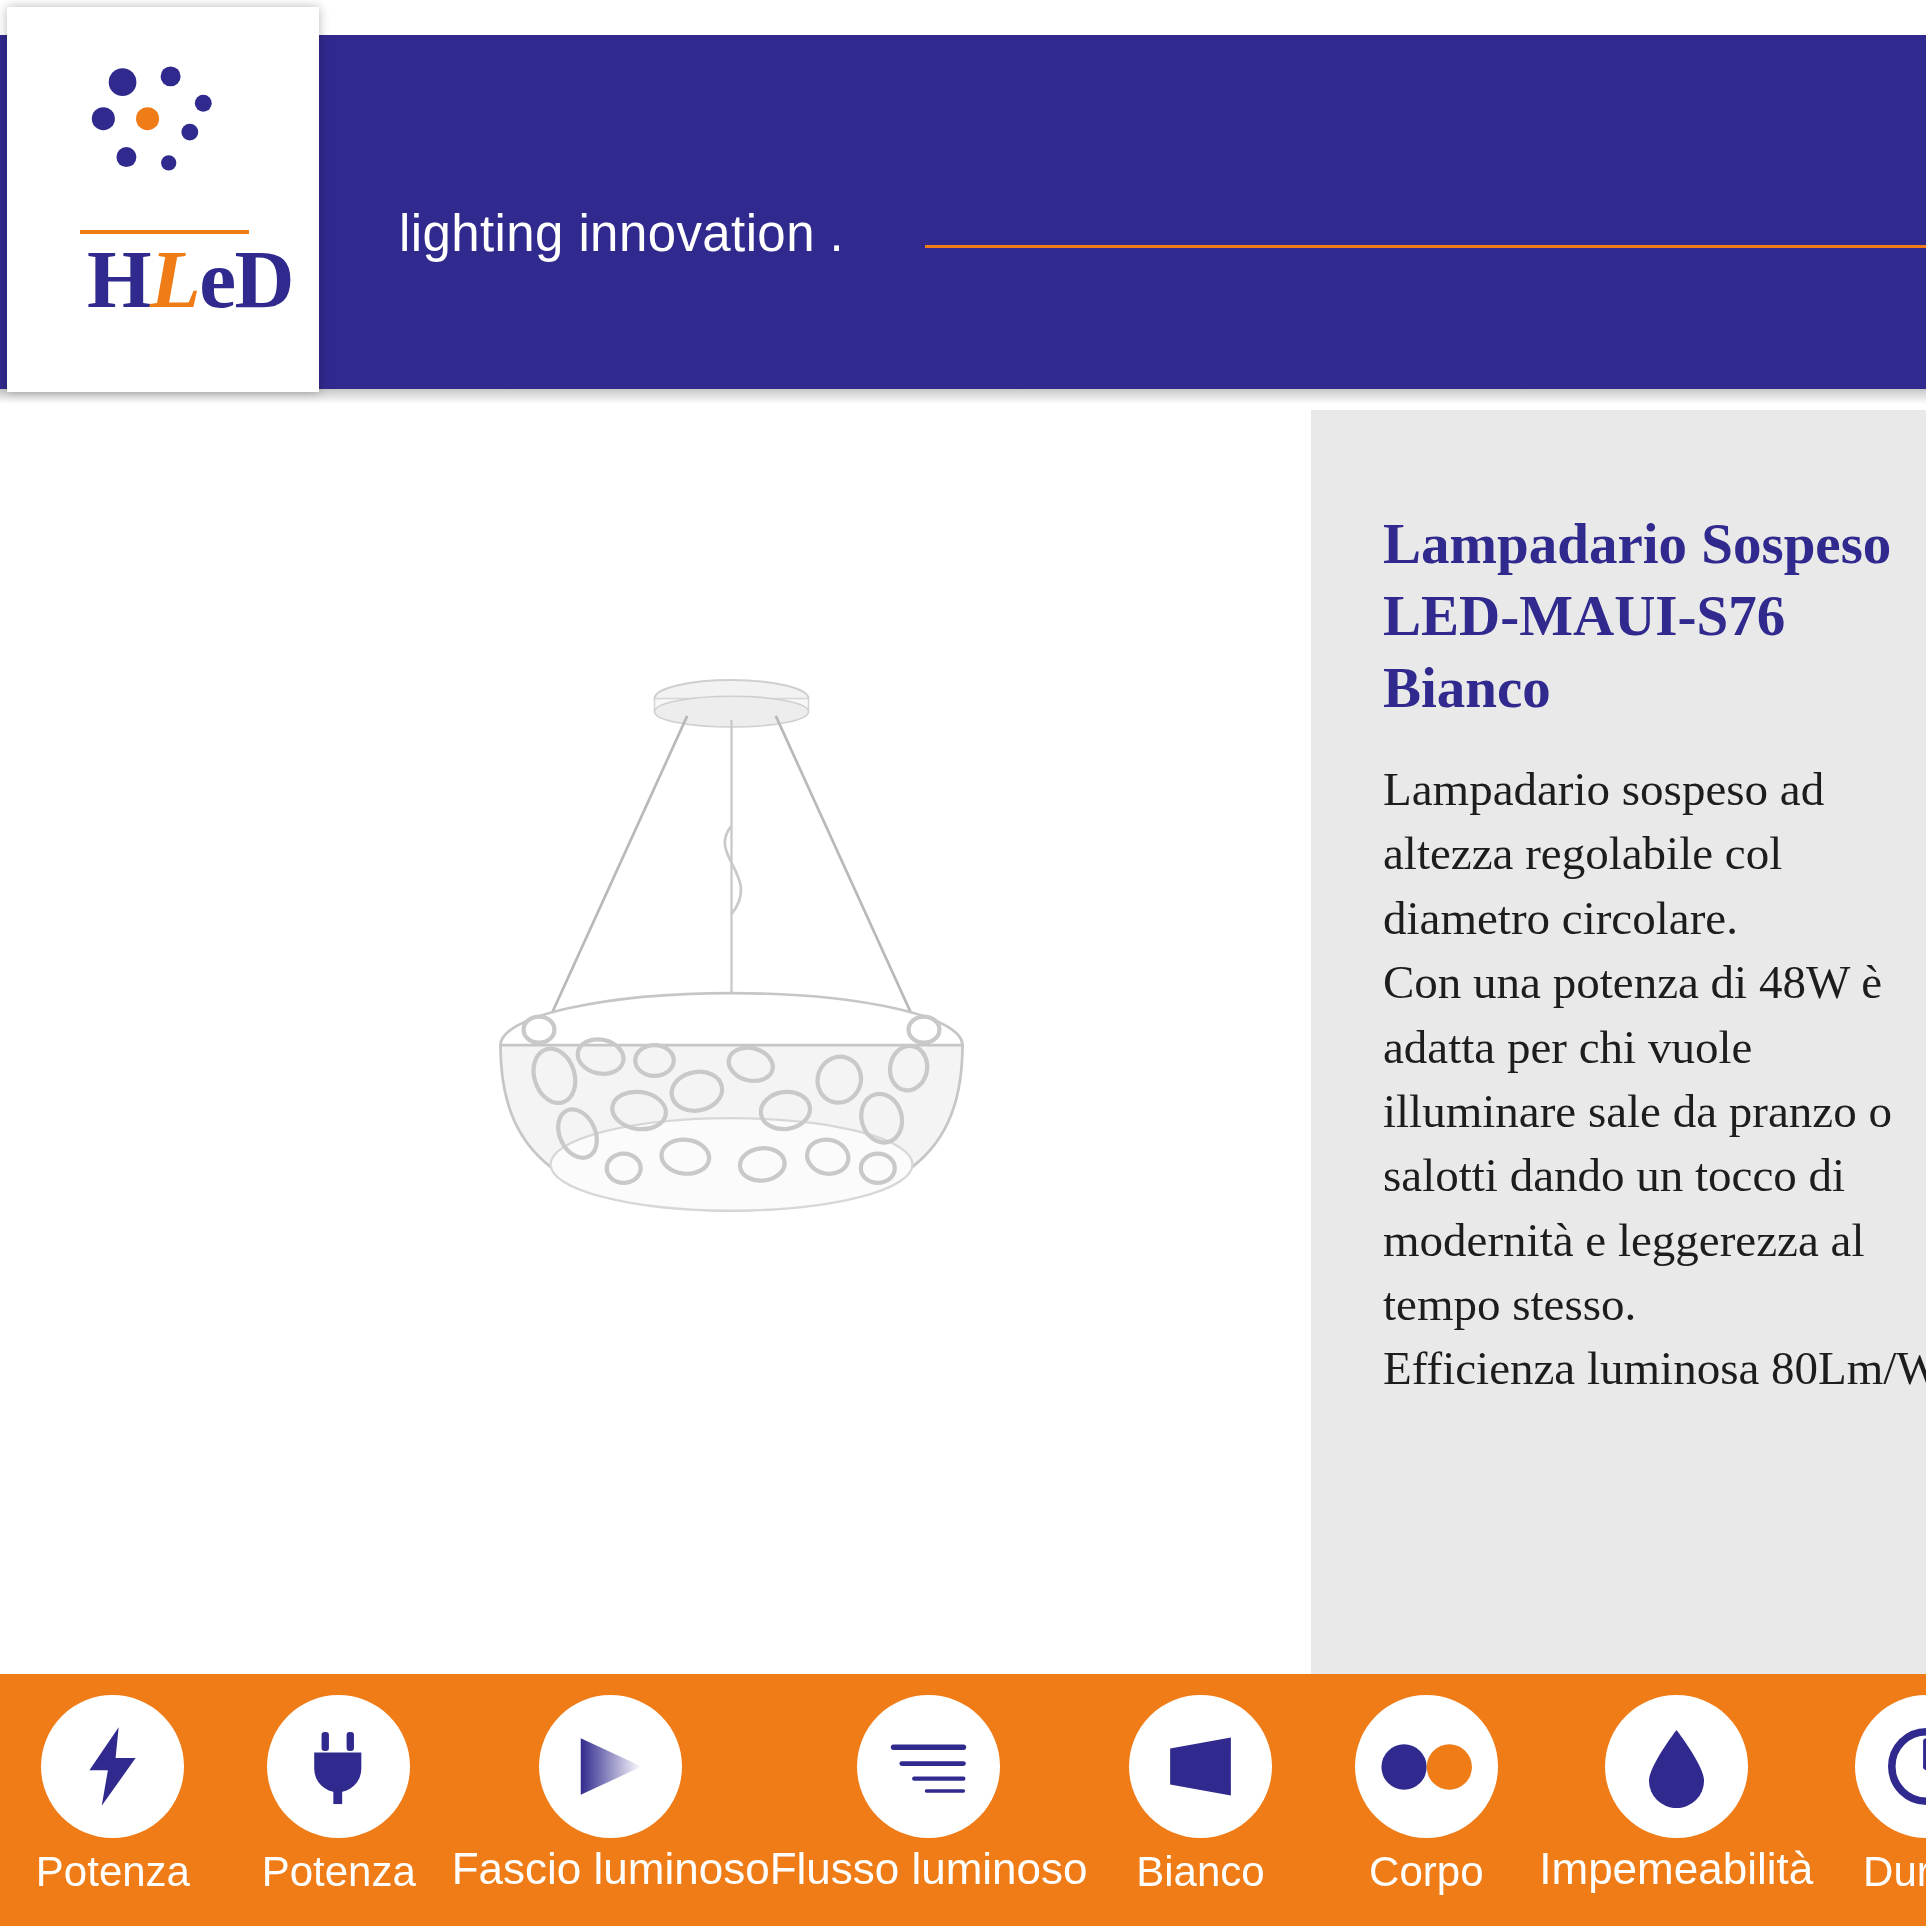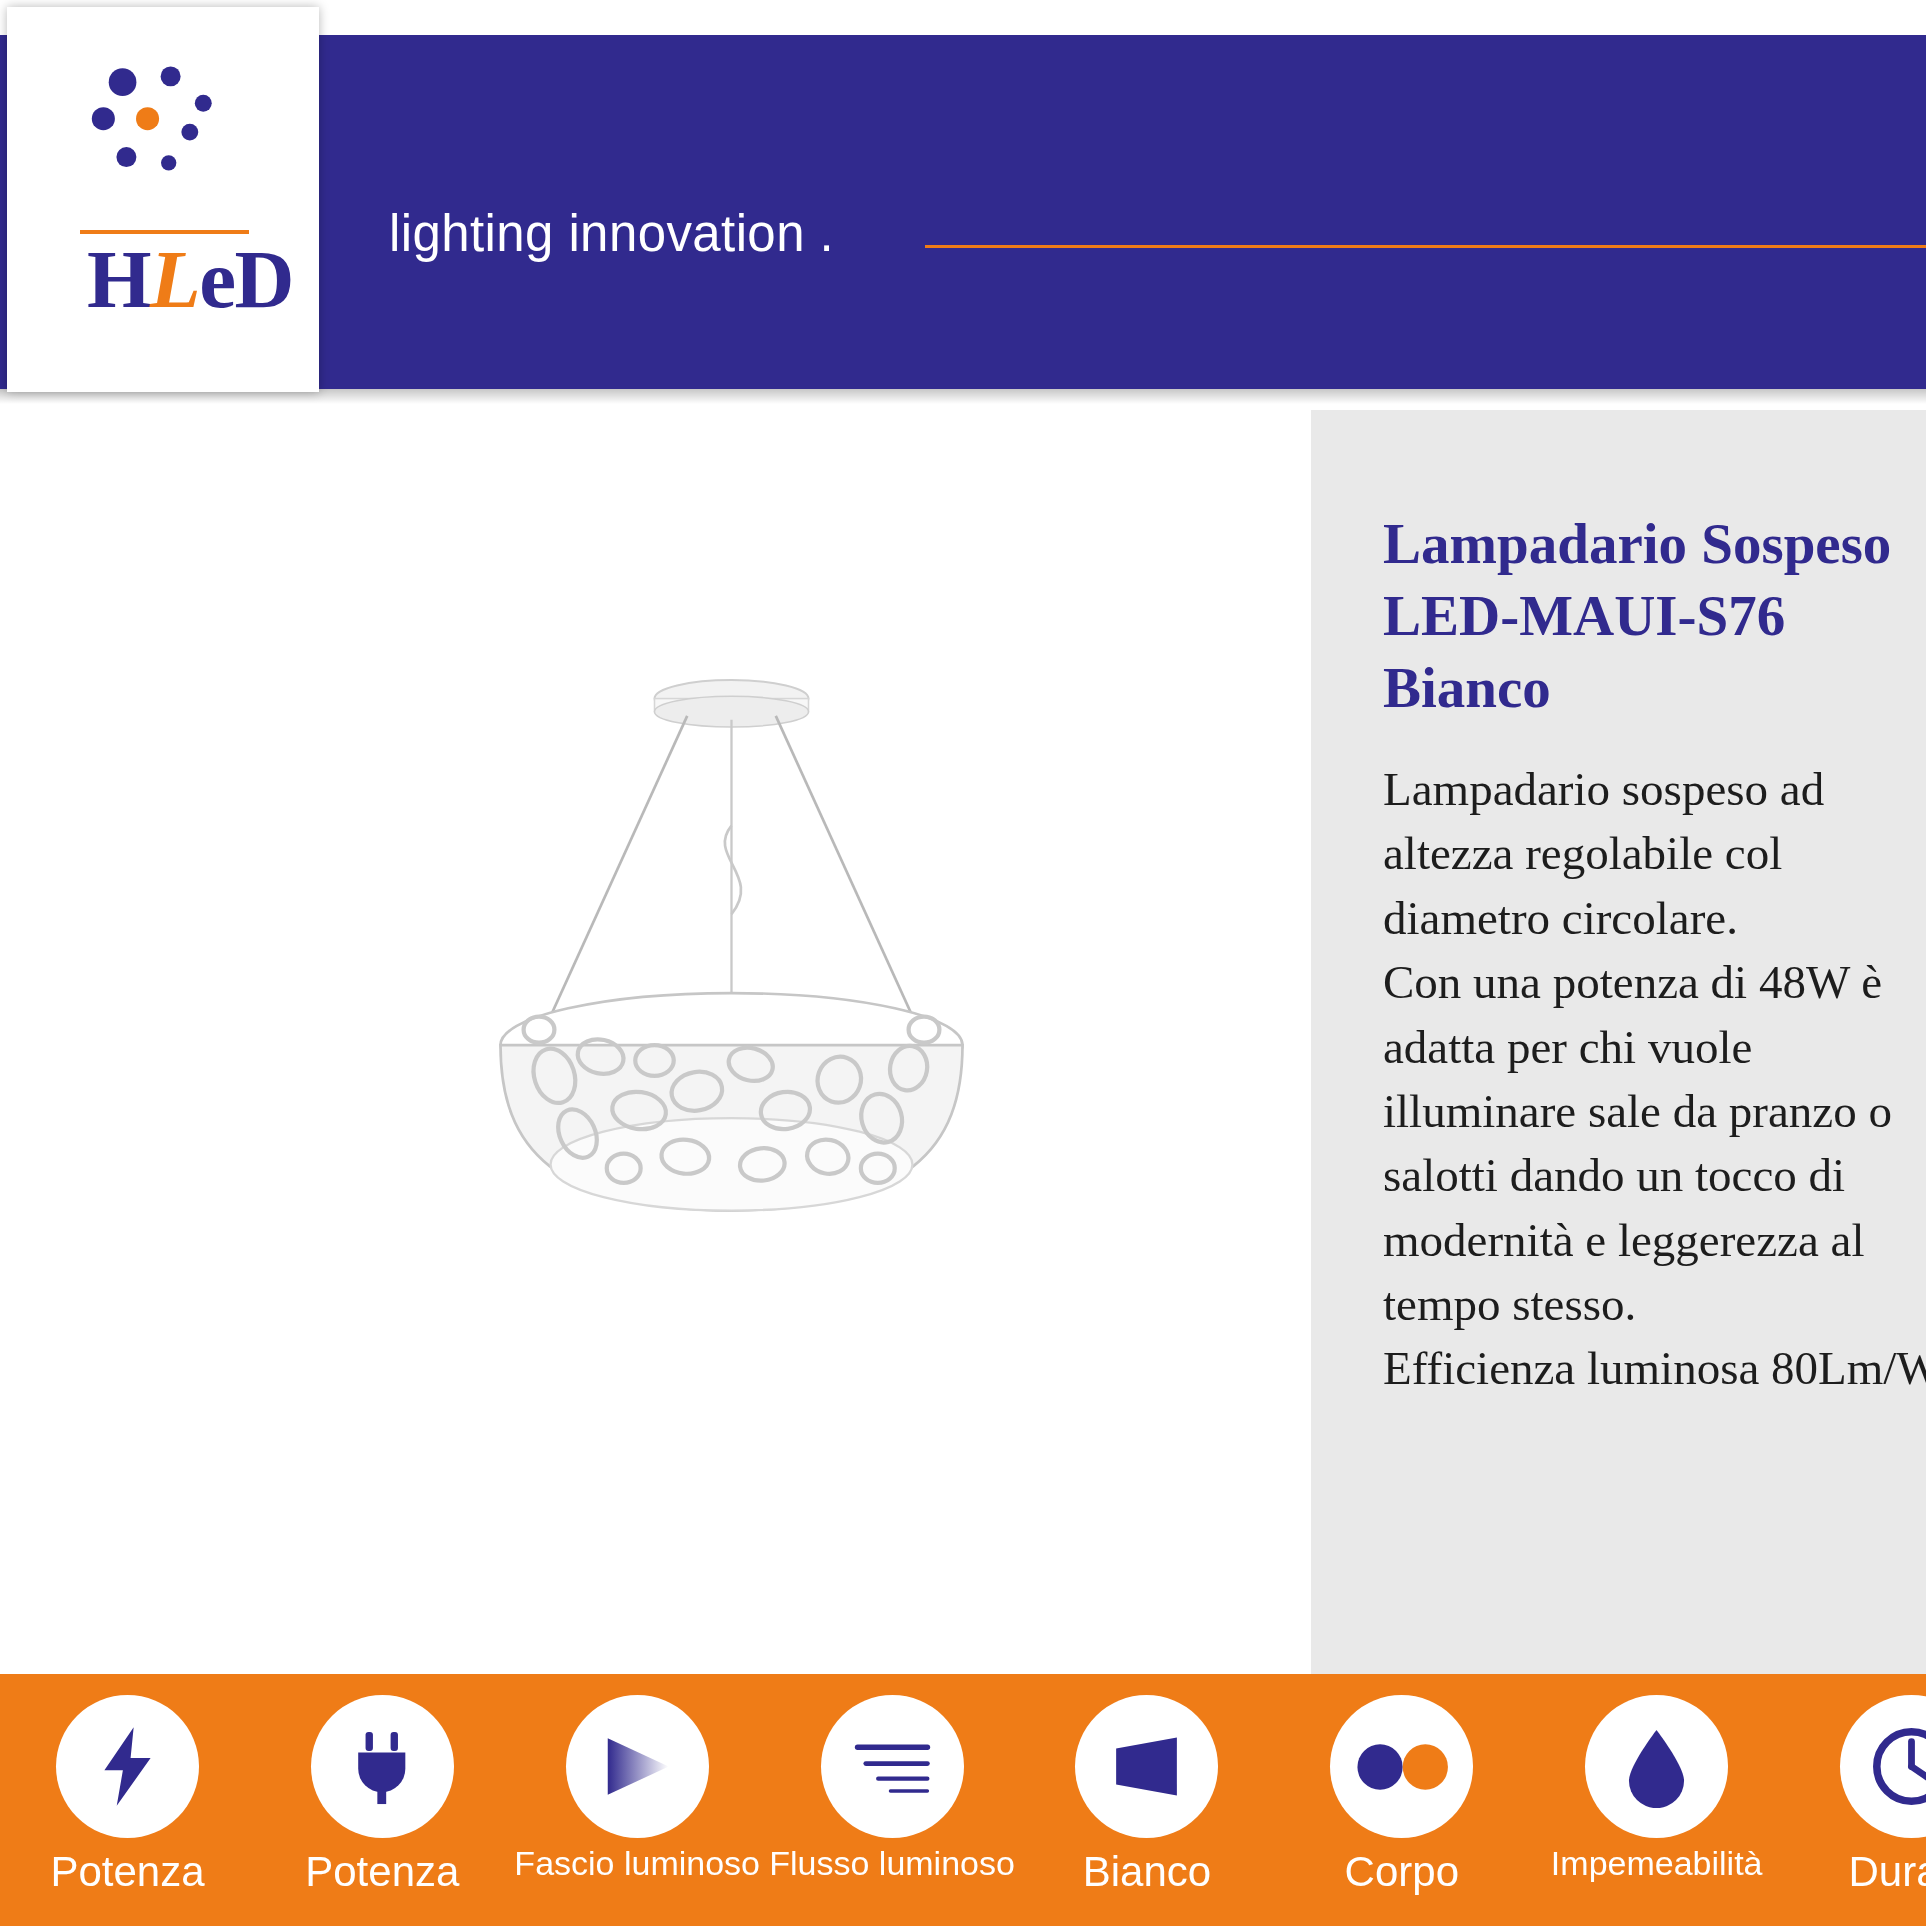--- a/index.html
+++ b/index.html
@@ -64,21 +64,21 @@
     font-family: "Liberation Serif", serif;
     font-size: 83px;
     font-weight: 700;
     letter-spacing: -1.5px;
     color: #312a8e;
     line-height: 1;
   }
   .logo-text .e { color: #ef7c17; font-style: italic; }
   .tagline {
     position: absolute;
-    left: 389px; top: 204px;
+    left: 399px; top: 204px;
     font-family: "Liberation Sans", sans-serif;
     font-size: 51px;
     color: #ffffff;
     letter-spacing: 0.4px;
     white-space: nowrap;
   }
   .tagline-rule {
     position: absolute;
     left: 925px; top: 245px;
     width: 1075px; height: 3.1px;
@@ -161,21 +161,21 @@
   }
   .strip-label {
     margin-top: 11.6px;
     font-family: "Liberation Sans", sans-serif;
     color: #ffffff;
     text-align: right;
     line-height: 1.05;
     white-space: nowrap;
   }
   .sz-big { font-size: 42px; }
-  .sz-small { font-size: 34px; margin-top: 8px; }
+  .sz-small { font-size: 44px; margin-top: 8px; }
 </style>
 </head>
 <body>
 
 <div class="page">
 
   <div class="header">
     <div class="header-band"></div>
     <div class="header-band-shadow"></div>
 

